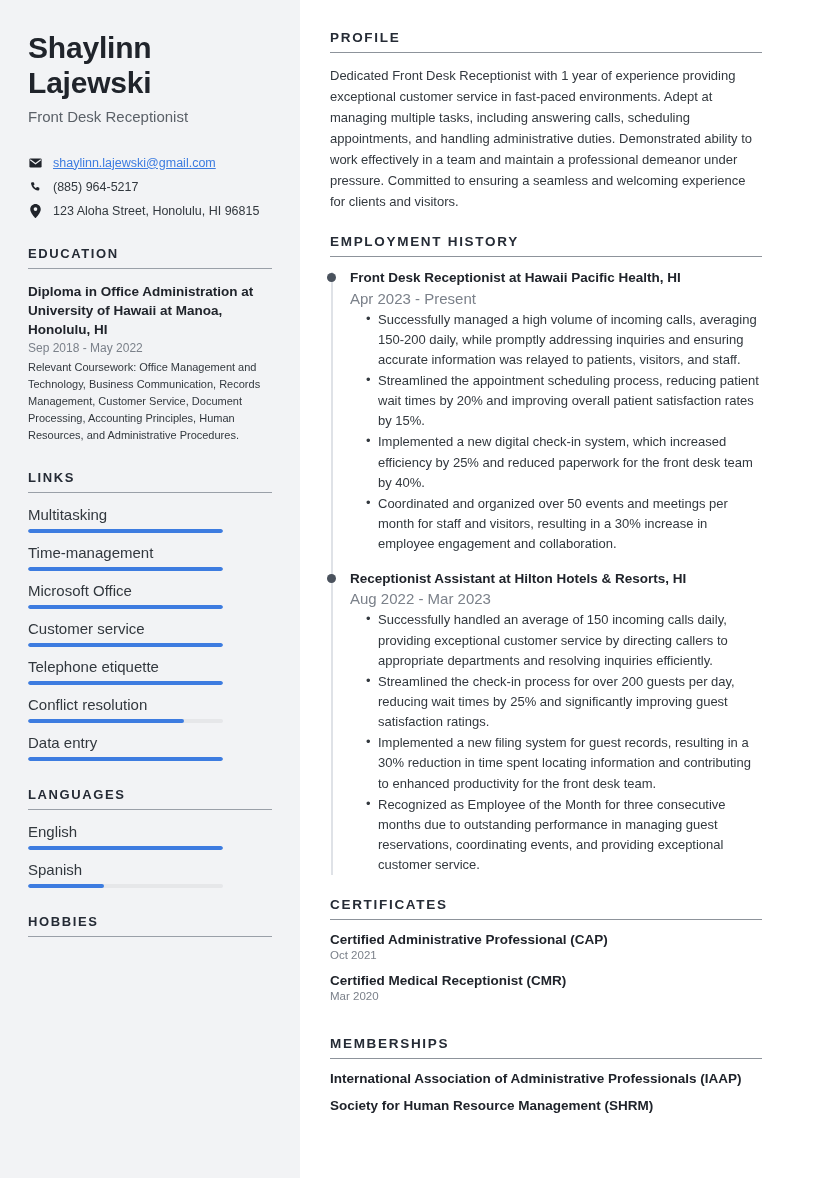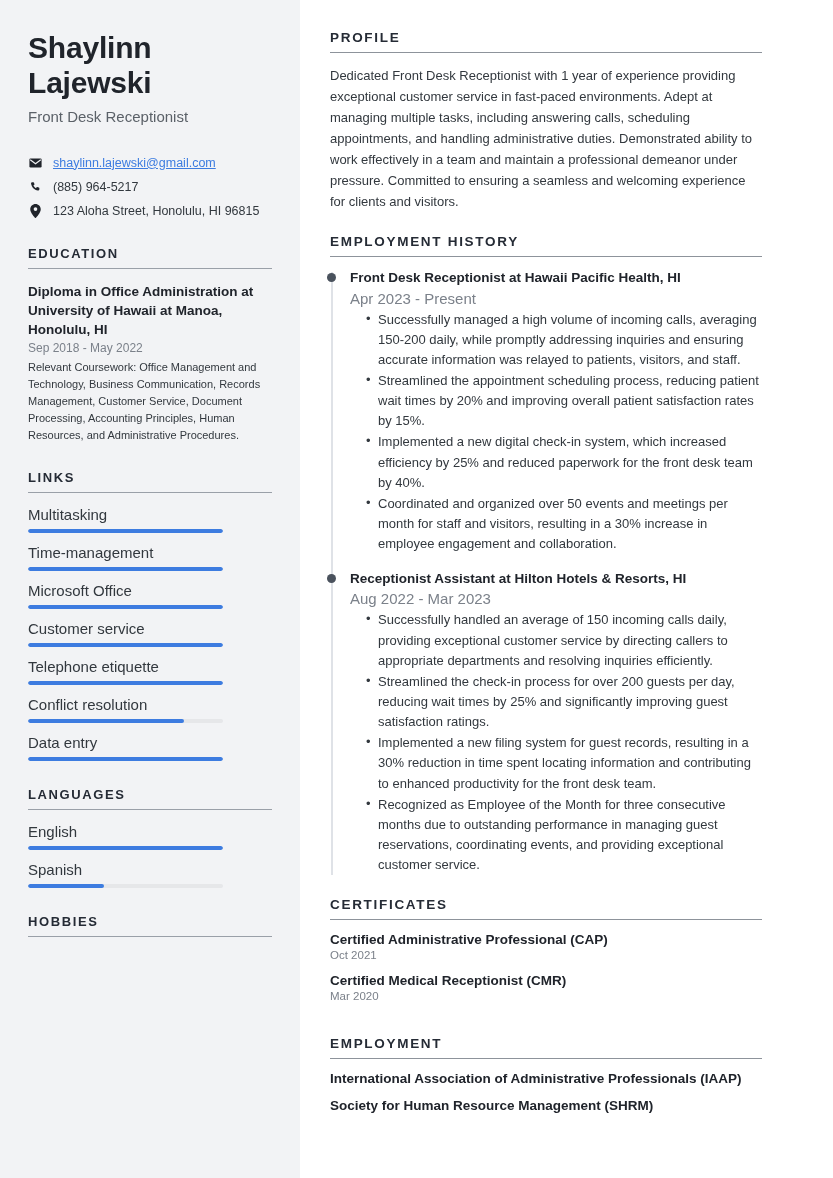--- a/index.html
+++ b/index.html
@@ -375,21 +375,21 @@
             <div class="cert-date">Oct 2021</div>
           </div>
           <div class="cert-item">
             <div class="cert-name">Certified Medical Receptionist (CMR)</div>
             <div class="cert-date">Mar 2020</div>
           </div>
         </div>
     </section>
 
     <section class="m-sec" style="margin-top:34px;">
-      <div class="m-head">EMPLOYMENT</div>
+      <div class="m-head">MEMBERSHIPS</div>
       <div class="m-rule"></div>
       <div id="members-list">
           <div class="member-item">International Association of Administrative Professionals (IAAP)</div>
           <div class="member-item">Society for Human Resource Management (SHRM)</div>
         </div>
     </section>
 
   </main>
 </div>
 

